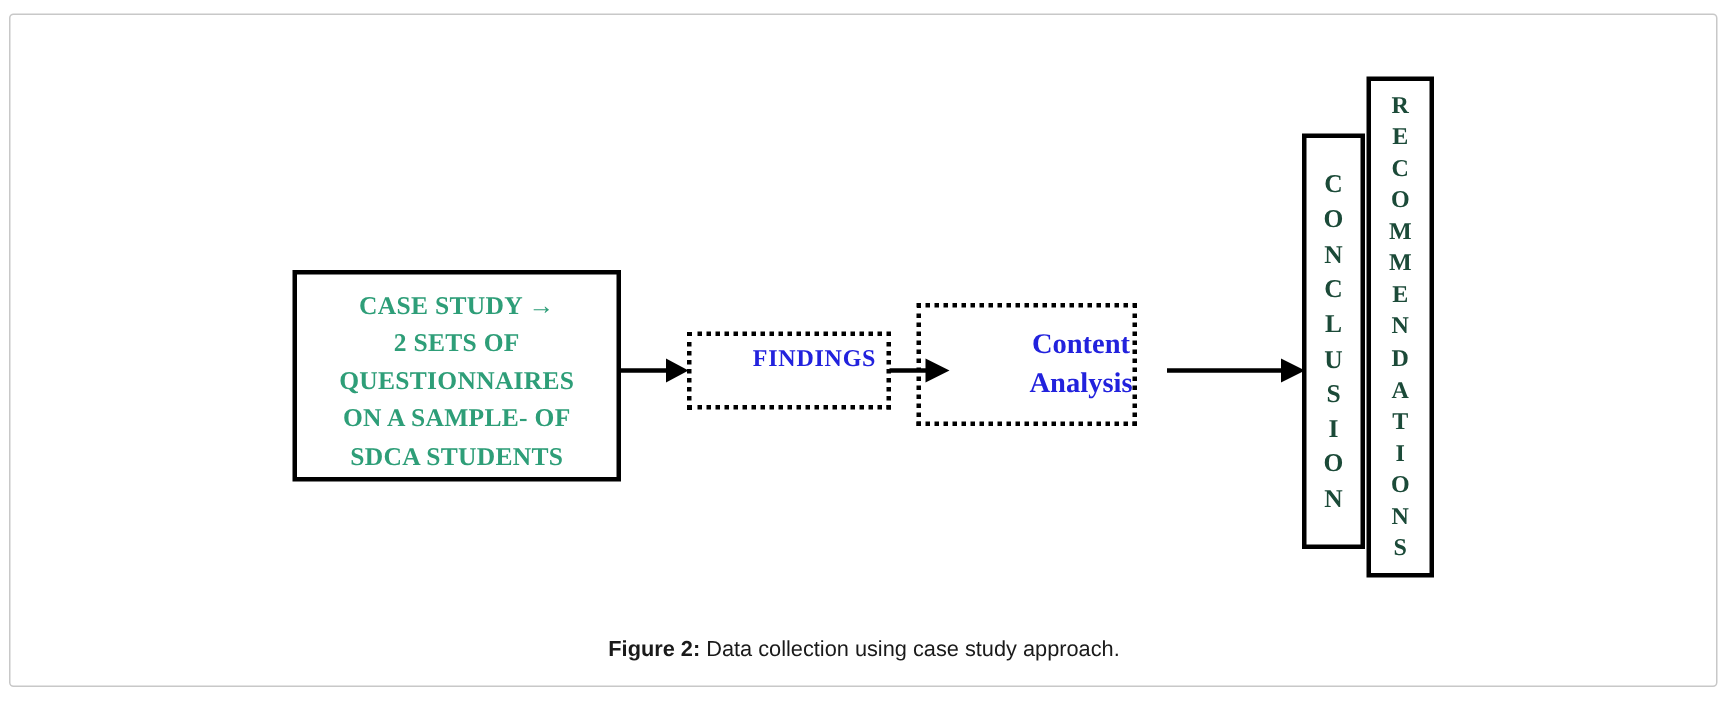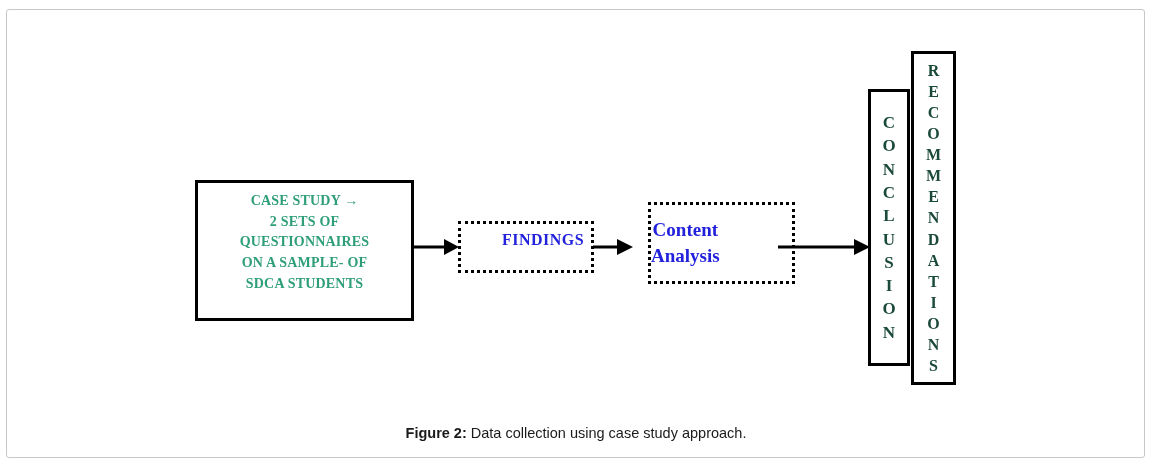--- a/index.html
+++ b/index.html
@@ -45,21 +45,21 @@
     left: 195px;
     top: 180px;
     width: 219px;
     height: 141px;
     border: 3px solid #000000;
     padding-top: 8px;
   }
   #box-case-study .box-text {
     font-family: "Liberation Serif", serif;
     font-weight: bold;
-    font-size: 14px;
+    font-size: 17px;
     line-height: 1.48;
     color: #2e9e78;
     text-align: center;
     letter-spacing: 0.2px;
     white-space: pre-line;
   }
 
   #box-findings {
     left: 458px;
     top: 221px;
@@ -74,28 +74,28 @@
   #box-findings .box-text {
     font-family: "Liberation Serif", serif;
     font-weight: bold;
     font-size: 16px;
     color: #2222dd;
     letter-spacing: 0.5px;
     margin-left: 34px;
   }
 
   #box-content-analysis {
-    left: 648px;
+    left: 611px;
     top: 202px;
     width: 147px;
     height: 82px;
     border: 3px dotted #000000;
     display: flex;
     align-items: center;
-    justify-content: flex-start;
+    justify-content: flex-end;
   }
   #box-content-analysis .box-text {
     font-family: "Liberation Serif", serif;
     font-weight: bold;
     font-size: 19px;
     line-height: 1.35;
     color: #2222dd;
     text-align: center;
     white-space: pre-line;
   }

